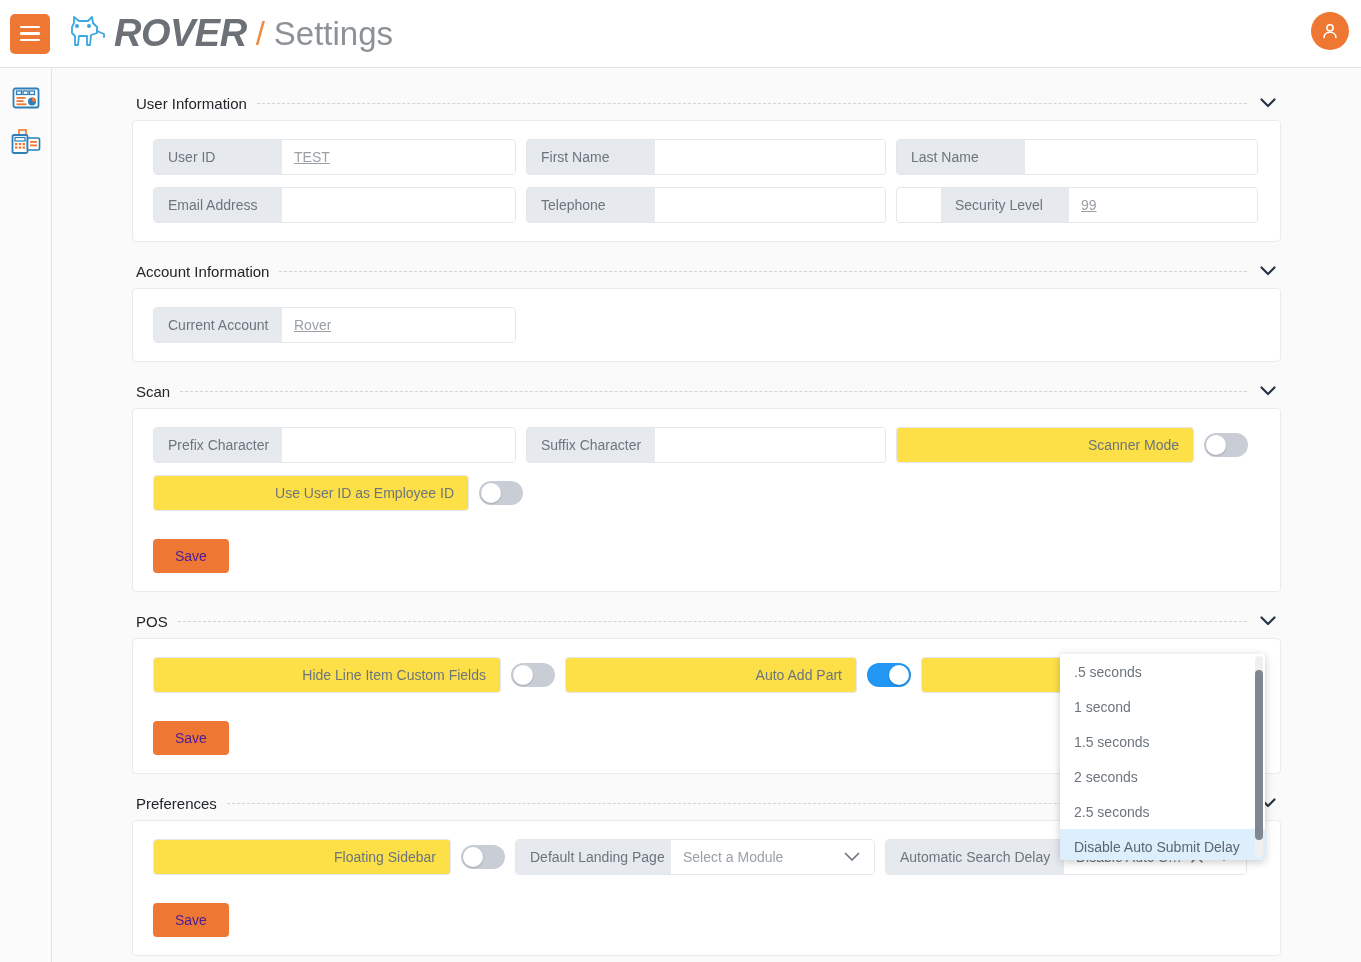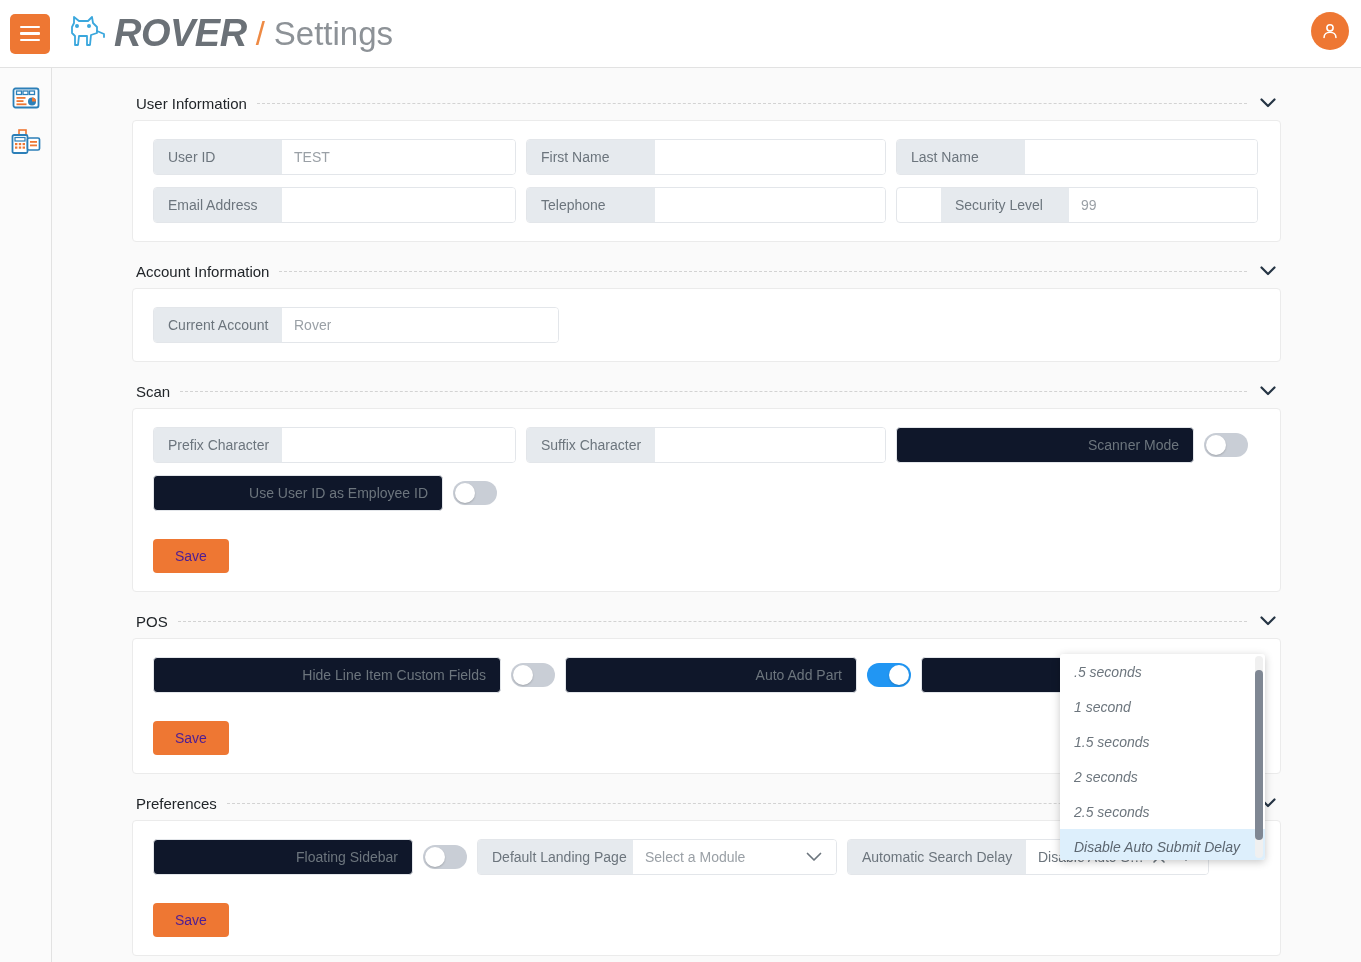--- a/index.html
+++ b/index.html
@@ -110,26 +110,26 @@
     flex: 1;
     display: flex; align-items: center;
     padding: 0 12px;
     font-size: 14px;
     color: #9aa0a6;
     background: #fff;
     min-width: 0;
     overflow: hidden;
     white-space: nowrap;
   }
-  .ig-field .val { overflow: hidden; text-overflow: ellipsis; }
+  .ig-field .val { overflow: hidden; text-overflow: ellipsis; text-decoration: underline; }
 
   
   .pill {
     height: 36px;
-    background: #0f172a;
+    background: #fde047;
     border: 1px solid #e3e6ea;
     border-radius: 4px;
     color: #6c757d; font-size: 14px;
     display: flex; align-items: center; justify-content: flex-end;
     padding: 0 14px;
     white-space: nowrap;
   }
 
   
   .toggle {
@@ -170,21 +170,21 @@
     background: #fff;
     border-radius: 3px;
     box-shadow: 0 2px 9px rgba(0,0,0,0.22);
     z-index: 60;
     overflow: hidden;
   }
   .dd-list { position: relative; }
   .dd-item {
     height: 35px; display: flex; align-items: center;
     padding: 0 14px; font-size: 14px; color: #6c757d;
-    cursor: pointer; white-space: nowrap; font-style: italic;
+    cursor: pointer; white-space: nowrap;
   }
   .dd-item.selected { background: #ddeffc; color: #5c6670; }
   .dd-scroll-track {
     position: absolute; right: 2px; top: 2px;
     width: 8px; bottom: 2px; background: #f0f0f0; border-radius: 4px;
   }
   .dd-scroll-thumb {
     position: absolute; right: 2px; top: 16px;
     width: 8px; height: 170px; background: #7f8793; border-radius: 4px;
     cursor: pointer;
@@ -315,21 +315,21 @@
       <div class="section-title">Account Information</div>
       <div class="section-rule"></div>
       <div class="chev-collapse">
         <svg width="16" height="10" viewBox="0 0 16 10">
           <path d="M1.5 1.5 L8 8 L14.5 1.5" fill="none" stroke="#253444" stroke-width="2.2" stroke-linecap="round" stroke-linejoin="round"></path>
         </svg>
       </div>
     </div>
     <div class="panel">
       <div class="row">
-        <div class="ig" style="width:406px;">
+        <div class="ig" style="width:363px;">
           <div class="ig-label" style="width:128px;">Current Account</div>
           <div class="ig-field">
               <span class="val">Rover</span>
             </div>
         </div>
       </div>
     </div>
   </div>
 
   <div class="section" style="margin-top:12px;">
@@ -355,21 +355,21 @@
           <div class="ig-field">
               <span class="val"></span>
             </div>
         </div>
         <div class="pill" style="width:298px;">Scanner Mode</div>
         <div class="toggle">
             <span class="knob"></span>
           </div>
       </div>
       <div class="row">
-        <div class="pill" style="width:290px;">Use User ID as Employee ID</div>
+        <div class="pill" style="width:316px;">Use User ID as Employee ID</div>
         <div class="toggle">
             <span class="knob"></span>
           </div>
       </div>
       <button class="btn-save">Save</button>
     </div>
   </div>
 
   <div class="section" style="margin-top:12px;">
     <div class="section-head">
@@ -402,21 +402,21 @@
       <div class="section-title">Preferences</div>
       <div class="section-rule"></div>
       <div class="chev-collapse">
         <svg width="16" height="10" viewBox="0 0 16 10">
           <path d="M1.5 1.5 L8 8 L14.5 1.5" fill="none" stroke="#253444" stroke-width="2.2" stroke-linecap="round" stroke-linejoin="round"></path>
         </svg>
       </div>
     </div>
     <div class="panel">
       <div class="row">
-        <div class="pill" style="width:260px;">Floating Sidebar</div>
+        <div class="pill" style="width:298px;">Floating Sidebar</div>
         <div class="toggle">
             <span class="knob"></span>
           </div>
         <div class="ig" style="width:360px;">
           <div class="ig-label" style="width:155px;">Default Landing Page</div>
           <div class="ig-select">
             <span class="sel-val">Select a Module</span>
             <span class="sel-icon">
               <svg width="16" height="10" viewBox="0 0 16 10">
                 <path d="M1.5 1.5 L8 8 L14.5 1.5" fill="none" stroke="#6c757d" stroke-width="1.7" stroke-linecap="round" stroke-linejoin="round"></path>

